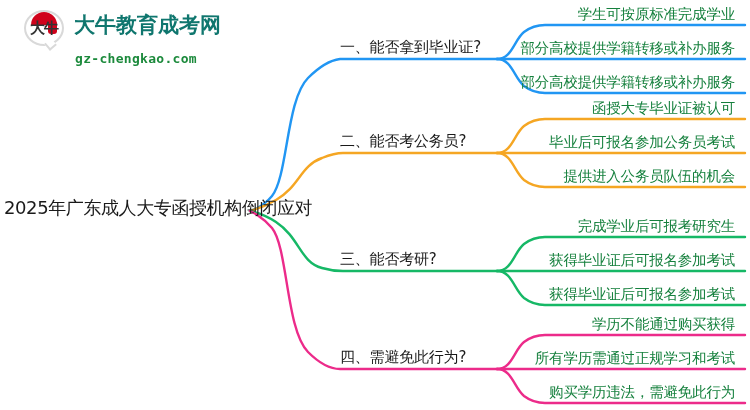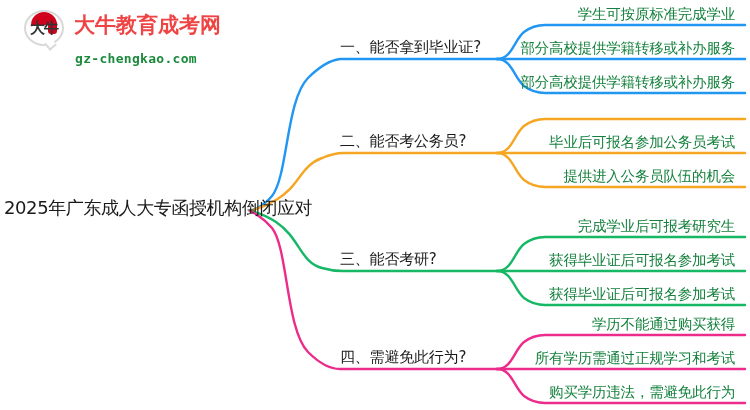--- a/index.html
+++ b/index.html
@@ -88,21 +88,21 @@
     line-height: 1;
     letter-spacing: -1px;
     font-family: "DejaVu Sans", sans-serif;
   }
   #logo-title {
     position: absolute;
     left: 52px;
     top: 5px;
     font-size: 21px;
     font-weight: 700;
-    color: #ef4444;
+    color: #0f766e;
     letter-spacing: 0px;
     white-space: nowrap;
     font-family: "DejaVu Sans", sans-serif;
   }
   #logo-domain {
     position: absolute;
     left: 53px;
     top: 29px;
     font-size: 13px;
     font-weight: 700;
@@ -199,20 +199,21 @@
 
   <div class="branch-label" style="top:38px;">一、能否拿到毕业证?</div>
   <div class="branch-label" style="top:132px;">二、能否考公务员?</div>
   <div class="branch-label" style="top:250px;">三、能否考研?</div>
   <div class="branch-label" style="top:348px;">四、需避免此行为?</div>
 
   <div class="leaf-label" style="top:5px;">学生可按原标准完成学业</div>
   <div class="leaf-label" style="top:39px;">部分高校提供学籍转移或补办服务</div>
   <div class="leaf-label" style="top:73px;margin-left:7px;">部分高校提供学籍转移或补办服务</div>
 
+  <div class="leaf-label" style="top:99px;">函授大专毕业证被认可</div>
   <div class="leaf-label" style="top:133px;">毕业后可报名参加公务员考试</div>
   <div class="leaf-label" style="top:167px;">提供进入公务员队伍的机会</div>
 
   <div class="leaf-label" style="top:217px;">完成学业后可报考研究生</div>
   <div class="leaf-label" style="top:251px;">获得毕业证后可报名参加考试</div>
   <div class="leaf-label" style="top:285px;">获得毕业证后可报名参加考试</div>
 
   <div class="leaf-label" style="top:315px;">学历不能通过购买获得</div>
   <div class="leaf-label" style="top:349px;">所有学历需通过正规学习和考试</div>
   <div class="leaf-label" style="top:383px;">购买学历违法，需避免此行为</div>

